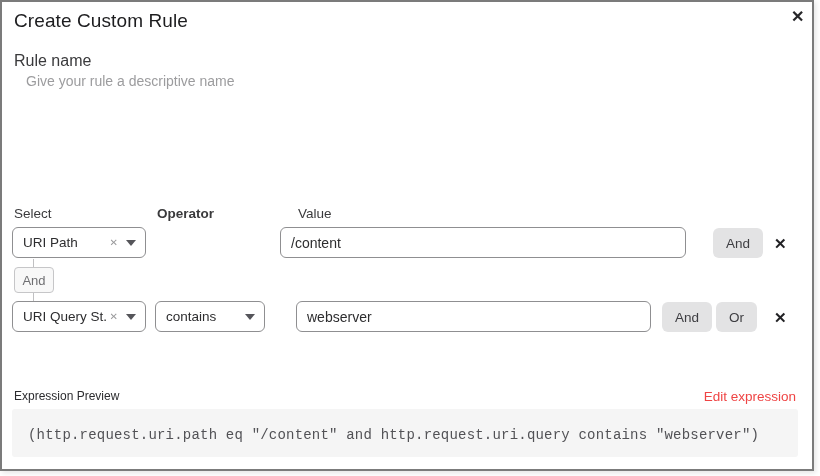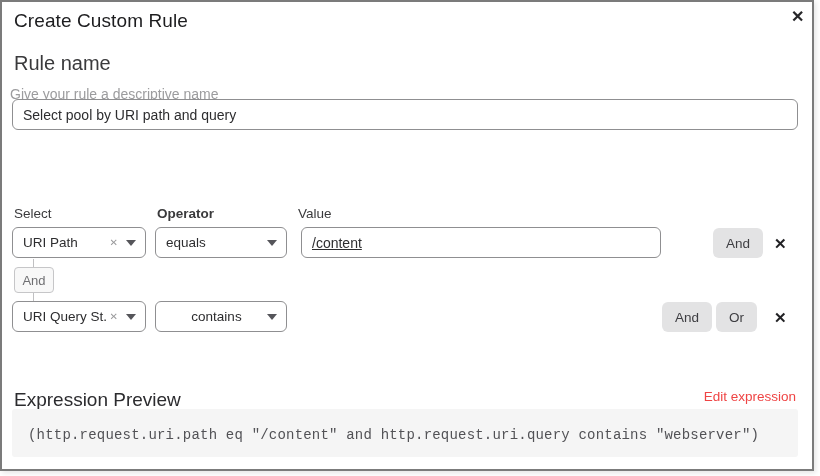--- a/index.html
+++ b/index.html
@@ -12,21 +12,21 @@
     background: #fff;
     border: 2px solid #7b7b7b;
     box-shadow: 2px 2px 5px rgba(0,0,0,0.10);
   }
 
   .abs { position: absolute; }
 
   .title { left: 12px; top: 8px; font-size: 19px; font-weight: 400; color: #1d1d1f; letter-spacing: 0.1px; }
   .close-x { left: 789px; top: 5px; font-size: 16px; font-weight: 700; color: #27272a; cursor: pointer; line-height: 1.2; }
 
-  .section-label { font-size: 20px; color: #3a3a3c; }
+  .section-label { font-size: 16px; color: #3a3a3c; }
   .helper { font-size: 14px; color: #9c9c9e; }
   .bold-heading { font-size: 15px; font-weight: 700; color: #212124; }
 
   .text-input {
     position: absolute;
     height: 31px;
     border: 1px solid #8f8f91;
     border-radius: 6px;
     background: #fff;
     font-family: "Liberation Sans", sans-serif;
@@ -93,21 +93,21 @@
     border-radius: 4px;
     display: flex; align-items: center; justify-content: center;
     font-size: 13px; color: #6f6f72;
   }
   .conn-line {
     position: absolute;
     left: 31px; width: 1px;
     background: #c0c0c2;
   }
 
-  .expr-label { font-size: 19px; color: #2c2c2f; }
+  .expr-label { font-size: 12px; color: #2c2c2f; }
   .edit-link { font-size: 13.5px; color: #ef4444; cursor: pointer; }
 
   .expr-box {
     position: absolute;
     left: 10px; top: 407px;
     width: 786px; height: 48px;
     background: #f5f5f5;
     border-radius: 3px;
     padding: 16px 0 0 16px;
   }
@@ -121,54 +121,50 @@
 </style>
 </head>
 <body>
 
 <div class="dialog">
 
   <div class="abs title">Create Custom Rule</div>
   <div class="abs close-x">✕</div>
 
   <div class="abs section-label" style="left:12px; top:50px;">Rule name</div>
-  <div class="abs helper" style="left:8px; top:71px;margin-top:13px;">Give your rule a descriptive name</div>
-  <input class="text-input" style="left: 10px; top: 97px; width: 786px;" value="Select pool by URI path and query">
+  <div class="abs helper" style="left:24px; top:71px;">Give your rule a descriptive name</div>
 
 
   <div class="abs col-label" style="left:12px; top:204px;">Select</div>
   <div class="abs col-label" style="left:155px; top:204px;font-weight:bold;">Operator</div>
   <div class="abs col-label" style="left:296px; top:204px;">Value</div>
 
   <div class="select" style="left:10px; top:225px; width:134px;">
     <span class="select-text">URI Path</span>
     <span class="clear-x">✕</span>
     <span class="caret"></span>
   </div>
-  <div class="select" style="left:153px; top:225px; width:132px;">
-    <span class="select-text">equals</span>
-    <span class="caret"></span>
-  </div>
-  <input class="text-input" style="left: 299px; top: 225px; width: 360px; text-decoration: underline;" value="/content">
+  <input class="text-input" style="left: 278px; top: 225px; width: 406px;" value="/content">
   <button class="conn-btn" style="left:711px; top:226px;">And</button>
   <div class="row-delete" style="left:772px; top:233px;">✕</div>
 
   <div class="conn-line" style="top:257px; height:9px;"></div>
   <div class="and-chip" style="top:265px;">And</div>
   <div class="conn-line" style="top:291px; height:8px;"></div>
 
   <div class="select" style="left:10px; top:299px; width:134px;">
     <span class="select-text">URI Query St...</span>
     <span class="clear-x">✕</span>
     <span class="caret"></span>
   </div>
-  <div class="select" style="left:153px; top:299px; width:132px;text-align:center;">
+  <div class="select" style="left:153px; top:299px; width:110px;">
     <span class="select-text">contains</span>
     <span class="caret"></span>
   </div>
+  <input class="text-input" style="left: 294px; top: 299px; width: 355px;" value="webserver">
   <button class="conn-btn" style="left:660px; top:300px;">And</button>
   <button class="conn-btn" style="left:714px; top:300px;">Or</button>
   <div class="row-delete" style="left:772px; top:307px;">✕</div>
 
   <div class="abs expr-label" style="left:12px; top:387px;">Expression Preview</div>
   <div class="abs edit-link" style="right:16px; top:387px;">Edit expression</div>
   <div class="expr-box">
     <span class="expr-code">(http.request.uri.path eq "/content" and http.request.uri.query contains "webserver")</span>
   </div>
 

